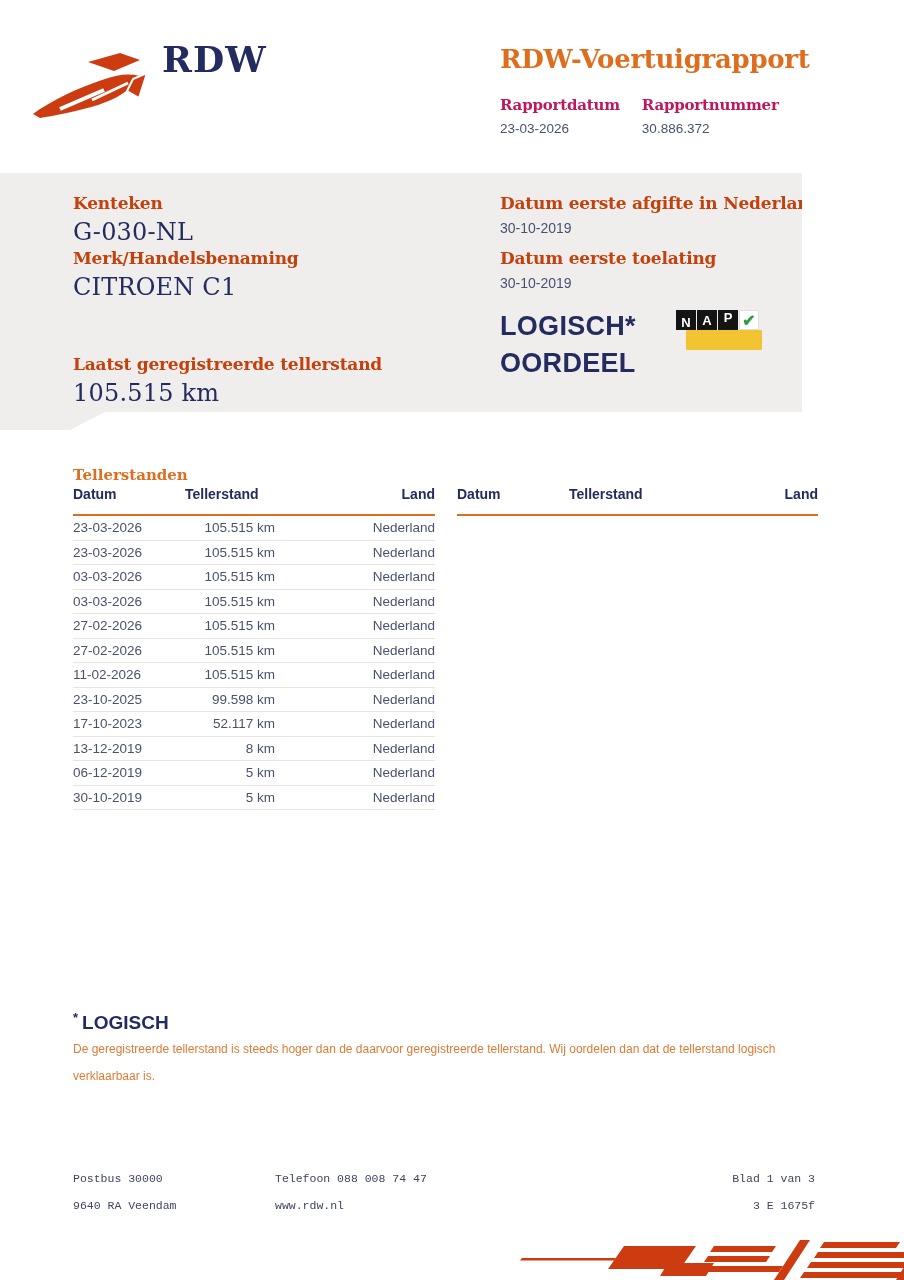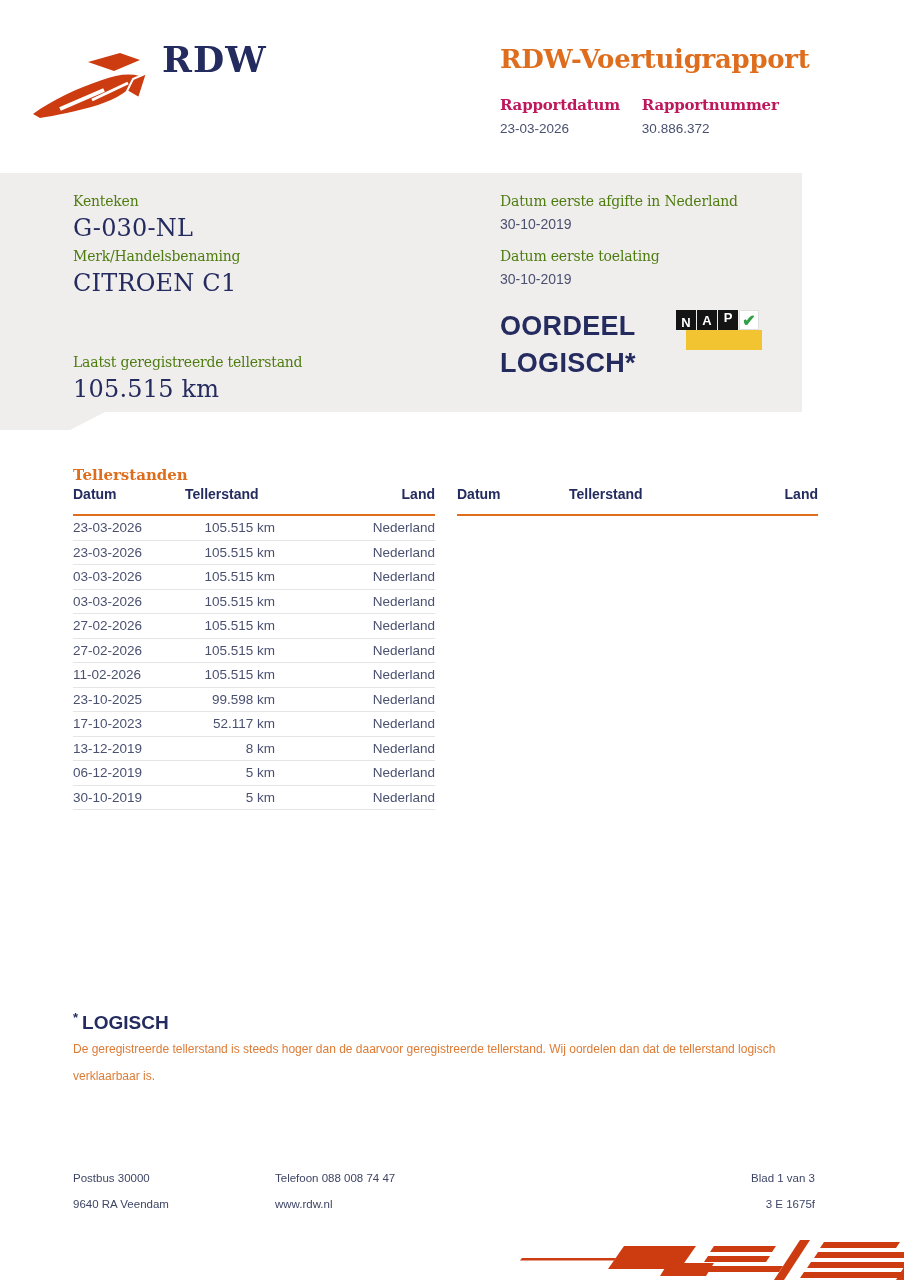--- a/index.html
+++ b/index.html
@@ -29,22 +29,22 @@
   .meta-value { margin-top:7px; font-size:13.5px; color:#4A5170; }
 
   
   .summary-panel {
     position:absolute; left:0; top:173px; width:802px; height:257px;
     background:#F0EDED;
     clip-path: polygon(0 0, 802px 0, 802px 239px, 105px 239px, 70px 257px, 0 257px);
   }
   .field { position:absolute; }
   .field-label {
-    font-family:"DejaVu Serif", serif; font-weight:normal; font-size:14px;
-    color:#4d7c0f; letter-spacing:-0.2px; white-space:nowrap;
+    font-family:"DejaVu Serif", serif; font-weight:bold; font-size:17px;
+    color:#c2410c; letter-spacing:-0.2px; white-space:nowrap;
   }
   .field-value-big {
     margin-top:5px; font-family:"DejaVu Serif", serif; font-size:24px;
     color:#242B5F; letter-spacing:0.2px; white-space:nowrap;
   }
   .field-value-small { margin-top:7px; font-size:14px; color:#4A5170; }
   .oordeel {
     position:absolute; left:500px; top:135px;
     font-weight:bold; font-size:27px; line-height:37px; color:#242B5F;
     letter-spacing:0.3px;
@@ -95,21 +95,21 @@
     font-weight:bold; font-size:19px; color:#242B5F;
   }
   .verdict-title .ast { font-size:13px; vertical-align:7px; font-weight:bold; margin-right:4px; }
   .verdict-text {
     position:absolute; left:73px; top:1036px; width:724px;
     font-size:12px; line-height:27px; color:#DD7B35;
   }
 
   
   .footer-col { position:absolute; font-size:11.5px; color:#3E4565; }
-  .footer-col .fline { margin-bottom:14px; }
+  .footer-col .fline { margin-bottom:14px;font-family:Liberation Mono, monospace; }
   .f-left   { left:73px;  top:1172px; }
   .f-center { left:275px; top:1172px; }
   .f-right  { right:89px; top:1172px; text-align:right; }
 
   
   .stripes { position:absolute; left:518px; top:1236px; width:386px; height:44px; overflow:visible; }
 </style>
 </head>
 <body>
 
@@ -153,22 +153,22 @@
     <div class="field" style="left:500px; top:20px;">
       <div class="field-label">Datum eerste afgifte in Nederland</div>
       <div class="field-value-small">30-10-2019</div>
     </div>
     <div class="field" style="left:500px; top:75px;">
       <div class="field-label">Datum eerste toelating</div>
       <div class="field-value-small">30-10-2019</div>
     </div>
 
     <div class="oordeel">
+      <div>LOGISCH*</div>
       <div>OORDEEL</div>
-      <div>LOGISCH*</div>
     </div>
 
     <div class="nap">
       <div class="nap-yellow"></div>
       <div class="nap-boxes">
         <div class="nap-box pos-low">N</div>
         <div class="nap-box pos-mid">A</div>
         <div class="nap-box pos-high">P</div>
         <div class="nap-check">✔</div>
       </div>

